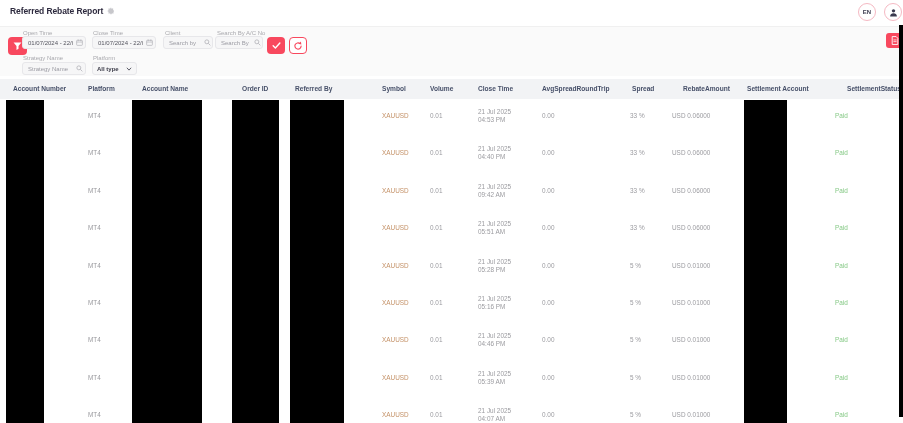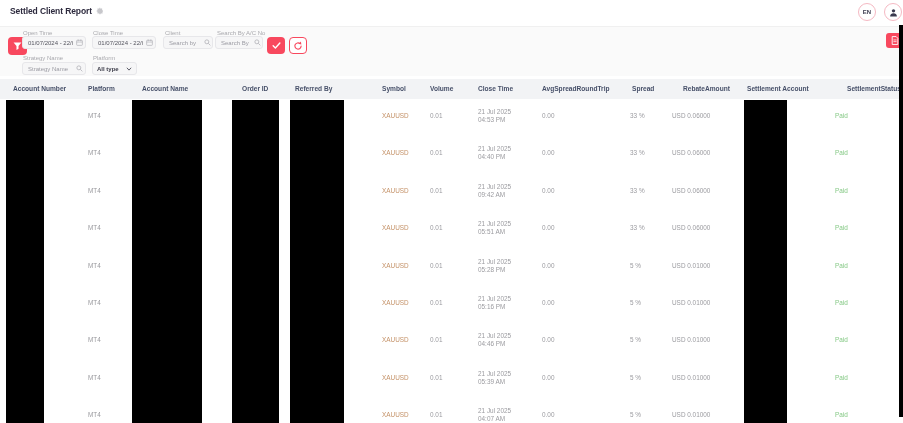--- a/index.html
+++ b/index.html
@@ -52,21 +52,21 @@
   
   .redacted { position:absolute; background:#000; }
 </style>
 </head>
 <body>
 
 <div class="app">
 
   <div class="titlebar">
     <div class="page-title">
-      <span>Settled Client Report</span>
+      <span>Referred Rebate Report</span>
       <svg class="gear" viewBox="0 0 16 16">
         <path fill="#9a9aa2" d="M8 5.2A2.8 2.8 0 1 0 8 10.8 2.8 2.8 0 0 0 8 5.2zm0 4.4A1.6 1.6 0 1 1 8 6.4a1.6 1.6 0 0 1 0 3.2zM14 9.2V6.8l-1.7-.3a4.6 4.6 0 0 0-.4-1l1-1.4-1.7-1.7-1.4 1a4.6 4.6 0 0 0-1-.4L8.5 1.3H6.8l-.3 1.7a4.6 4.6 0 0 0-1 .4l-1.4-1-1.7 1.7 1 1.4a4.6 4.6 0 0 0-.4 1L1.3 6.8v2.4l1.7.3c.1.4.2.7.4 1l-1 1.4 1.7 1.7 1.4-1c.3.2.6.3 1 .4l.3 1.7h2.4l.3-1.7c.4-.1.7-.2 1-.4l1.4 1 1.7-1.7-1-1.4c.2-.3.3-.6.4-1z"></path>
       </svg>
     </div>
     <div class="topbar-right">
       <div class="circle-btn">
         <span>EN</span>
       </div>
       <div class="circle-btn">
         <svg width="9" height="9" viewBox="0 0 16 16">

